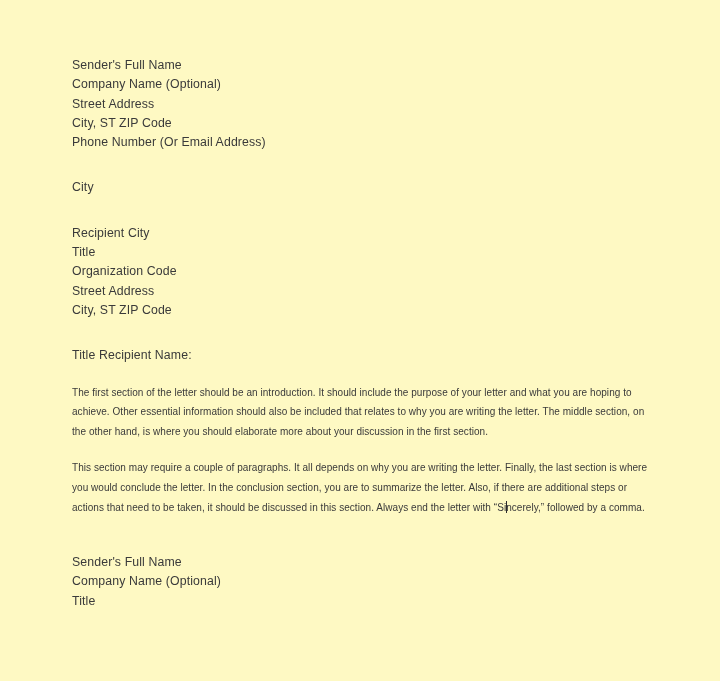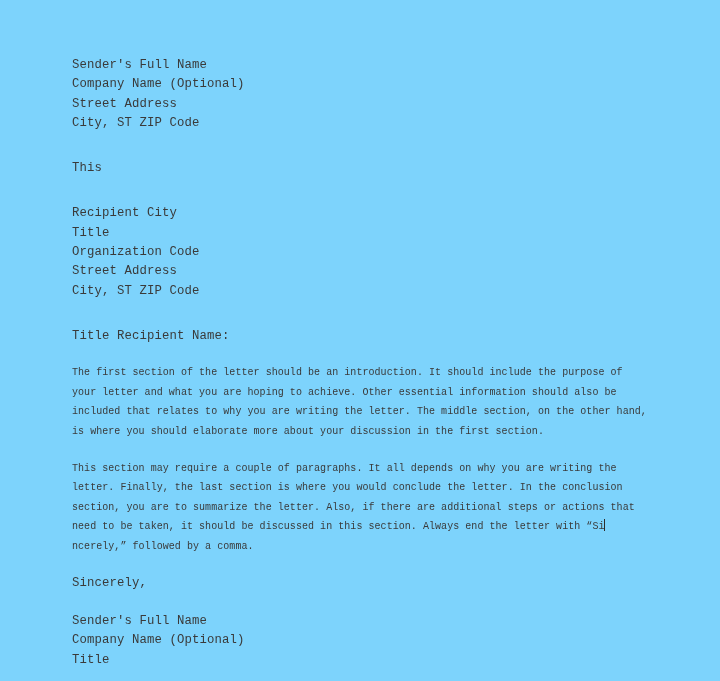--- a/index.html
+++ b/index.html
@@ -5,23 +5,23 @@
   html, body {
     margin: 0;
     padding: 0;
     background: #ffffff;
   }
 
   .page {
     position: relative;
     width: 720px;
     height: 681px;
-    background: #7dd3fc;
+    background: #fef9c3;
     overflow: hidden;
-    font-family: Liberation Mono, monospace;
+    font-family: Liberation Sans, sans-serif;
     color: #3a3a3a;
     -webkit-font-smoothing: antialiased;
   }
 
   .letter {
     position: absolute;
     left: 72px;
     top: 56px;
     width: 576px;
   }
@@ -69,26 +69,27 @@
 <body>
 
 <div class="page">
   <div class="letter">
 
     <div class="block">
       <div class="line">Sender's Full Name</div>
       <div class="line">Company Name (Optional)</div>
       <div class="line">Street Address</div>
       <div class="line">City, ST ZIP Code</div>
+      <div class="line">Phone Number (Or Email Address)</div>
     </div>
 
     <div class="gap-sender-date"></div>
 
     <div class="block">
-      <div class="line">This</div>
+      <div class="line">City</div>
     </div>
 
     <div class="gap-date-recip"></div>
 
     <div class="block">
       <div class="line">Recipient City</div>
       <div class="line">Title</div>
       <div class="line">Organization Code</div>
       <div class="line">Street Address</div>
       <div class="line">City, ST ZIP Code</div>
@@ -103,23 +104,20 @@
     <div class="gap-salut-p1"></div>
 
     <p class="para">The first section of the letter should be an introduction. It should include the purpose of your letter and what you are hoping to achieve. Other essential information should also be included that relates to why you are writing the letter. The middle section, on the other hand, is where you should elaborate more about your discussion in the first section.</p>
 
     <div class="gap-p1-p2"></div>
 
     <p class="para"><span>This section may require a couple of paragraphs. It all depends on why you are writing the letter. Finally, the last section is where you would conclude the letter. In the conclusion section, you are to summarize the letter. Also, if there are additional steps or actions that need to be taken, it should be discussed in this section. Always end the letter with “Si</span><span class="caret"></span><span>ncerely,” followed by a comma.</span></p>
 
     <div class="gap-p2-closing"></div>
 
-    <div class="block">
-      <div class="line">Sincerely,</div>
-    </div>
 
     <div class="gap-closing-sig"></div>
 
     <div class="block">
       <div class="line">Sender's Full Name</div>
       <div class="line">Company Name (Optional)</div>
       <div class="line">Title</div>
     </div>
 
   </div>

